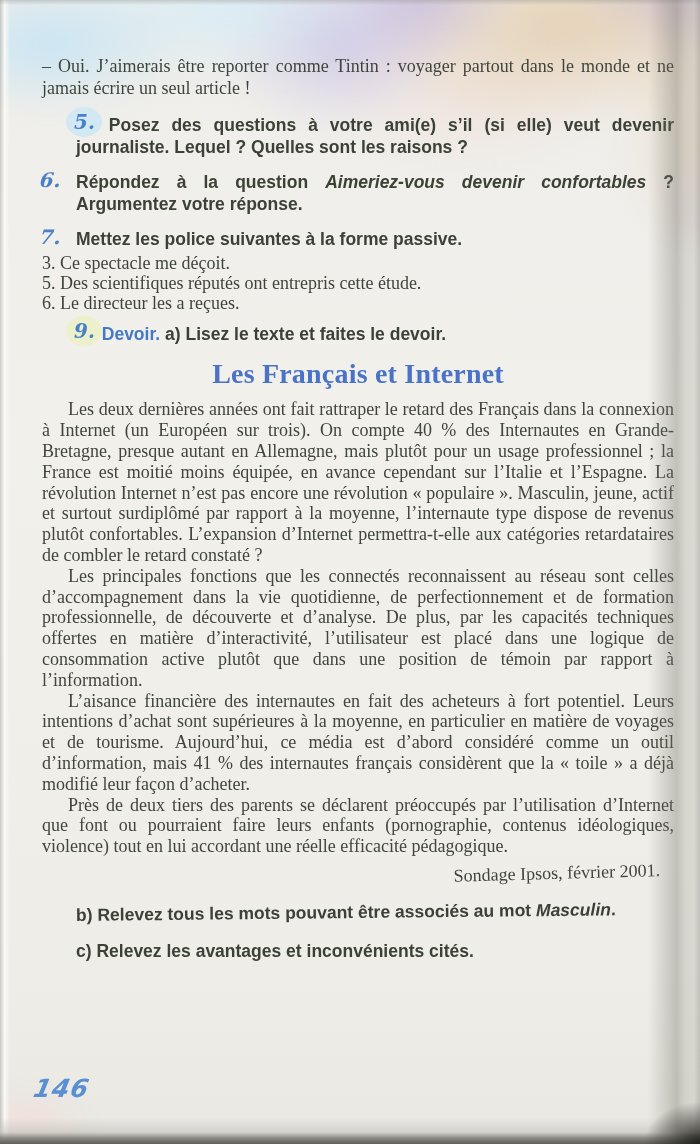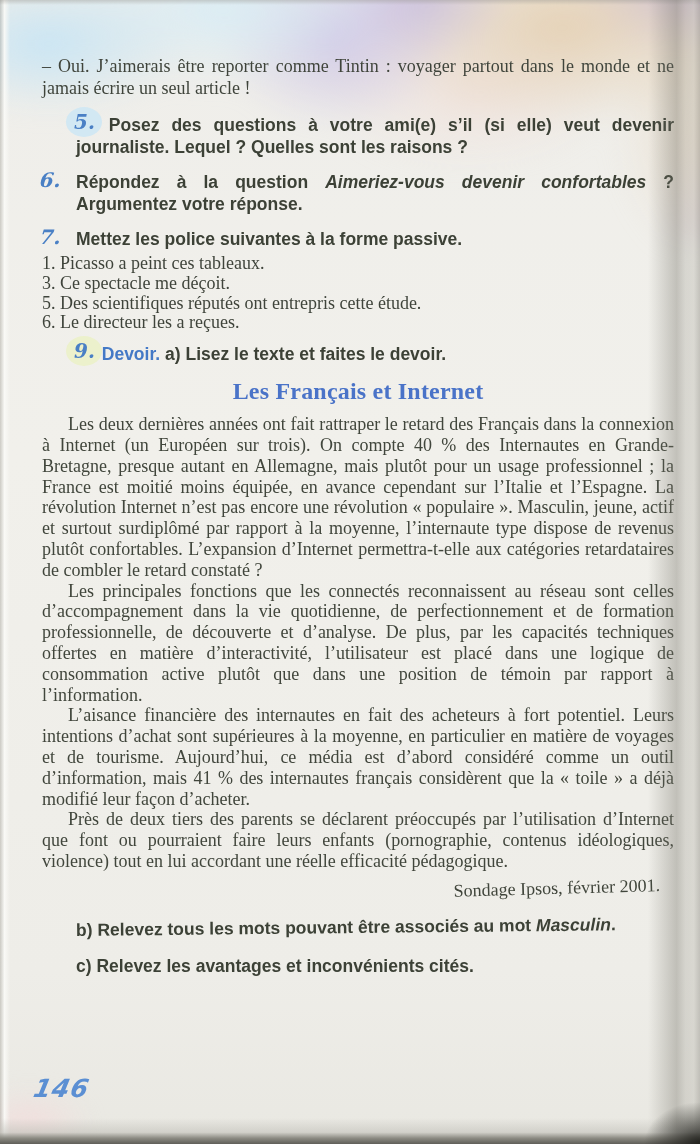--- a/index.html
+++ b/index.html
@@ -92,21 +92,21 @@
   .halo-green::before { background:#ecf1cc; }
   .em-bi { font-style:italic; }
   .devoir { color:#4479c6; }
   .sentences { margin-top:4px; }
   .sentences p {
     margin:0; font-size:18px; line-height:19.8px; color:#3f443b;
   }
   .ex9 .atext { color:#3c4136; }
   .reading-title {
     margin:13px 0 0 0; text-align:center;
-    font-size:24px; font-weight:bold; color:#4a73c8; letter-spacing:.2px;
+    font-size:28px; font-weight:bold; color:#4a73c8; letter-spacing:.2px;
   }
   .reading { margin-top:9px; }
   .reading p {
     margin:0; font-size:18px; line-height:20.8px; text-align:justify;
     text-indent:26px; color:#41463c;
   }
   .attribution {
     margin:3px 14px 0 0; text-align:right; font-size:18px; color:#41463c;
     transform:rotate(-1.6deg); transform-origin:right center;
   }
@@ -144,21 +144,20 @@
       <span class="exnum">6.</span>
       <span>Répondez à la question </span><em class="em-bi">Aimeriez-vous devenir confortables</em><span> ? Argumentez votre réponse.</span>
     </div>
 
     <div class="exercise ex7">
       <span class="exnum">7.</span>
       <span>Mettez les police suivantes à la forme passive.</span>
     </div>
 
     <div class="sentences">
-      <p>1. Picasso a peint ces tableaux.</p>
       <p>3. Ce spectacle me déçoit.</p>
       <p>5. Des scientifiques réputés ont entrepris cette étude.</p>
       <p>6. Le directeur les a reçues.</p>
     </div>
 
     <div class="exercise ex9">
       <span class="exnum halo halo-green">9.</span>
       <span class="devoir">Devoir.</span>
       <span class="atext">a) Lisez le texte et faites le devoir.</span>
     </div>

